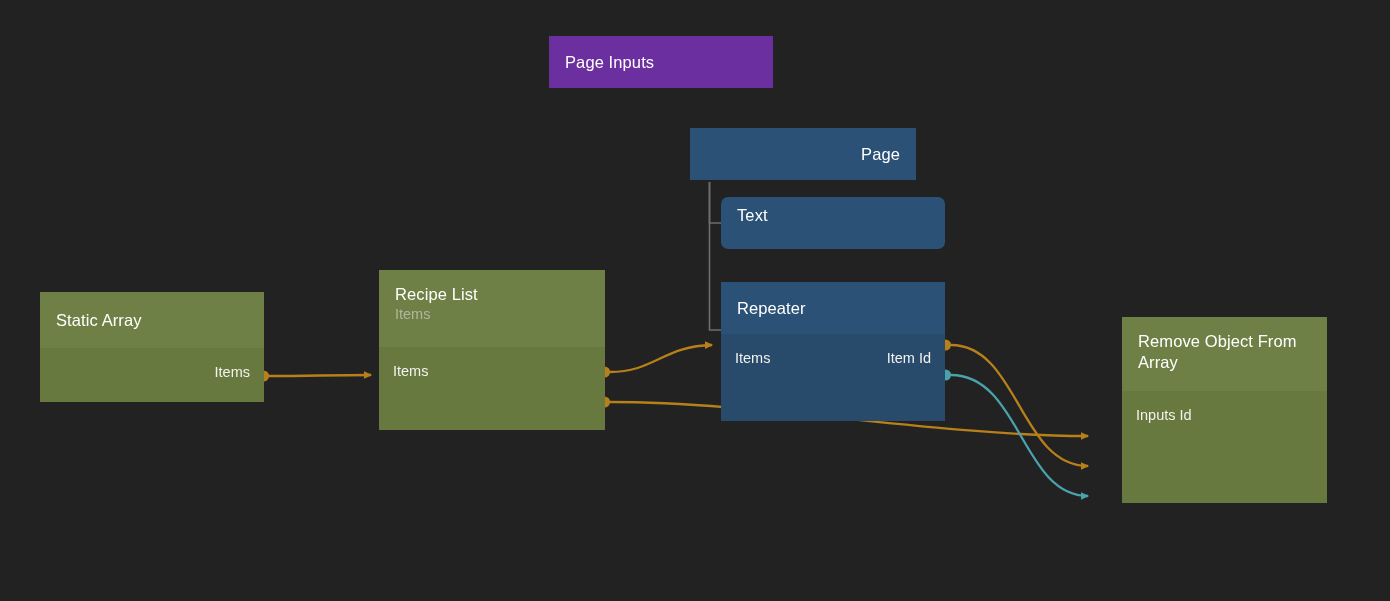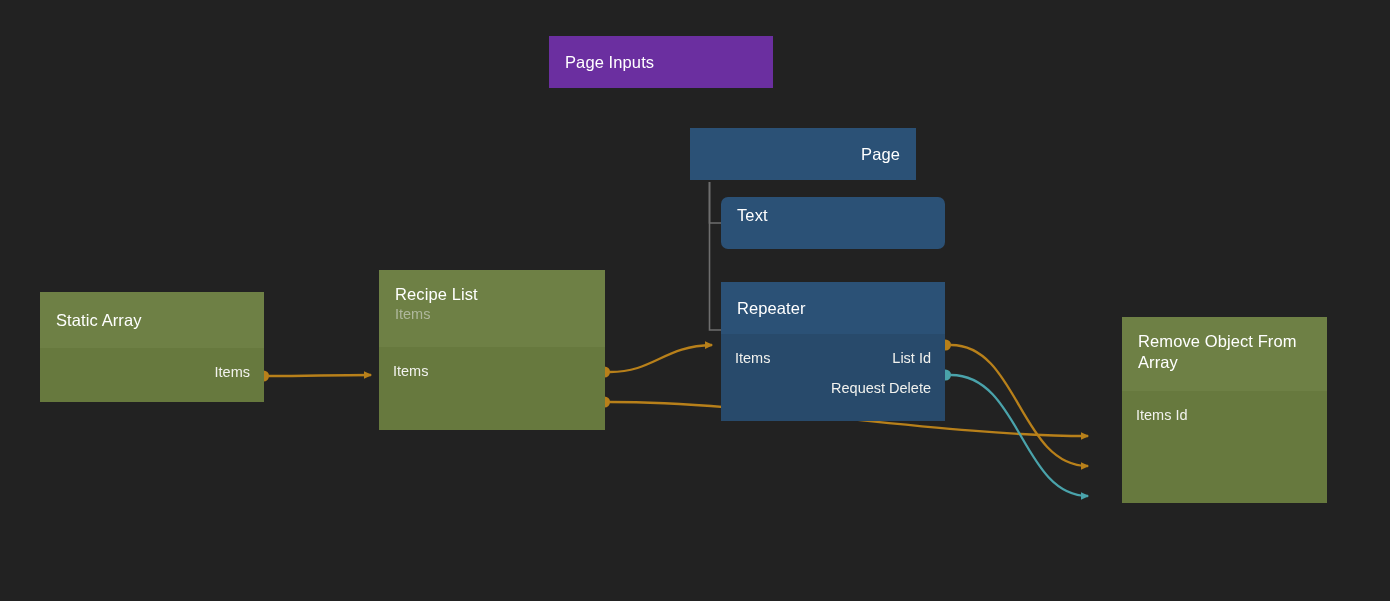--- a/index.html
+++ b/index.html
@@ -165,24 +165,21 @@
   </div>
 
   <div class="node blue" style="left:721px; top:266px; width:224px;margin-top:16px;">
     <div class="node-header" style="height:52px; display:flex; align-items:center; padding-top:0; padding-bottom:0;">
       <div class="node-title">Repeater</div>
     </div>
     <div class="node-body" style="height:87px; padding-top:9px;">
 
       <div class="port-row" style="justify-content:space-between; padding:0 14px;">
         <span class="port-label">Items</span>
-        <span class="port-label">List Id</span>
-      </div>
-      <div class="port-row out">
-        <span class="port-label">Request Delete</span>
+        <span class="port-label">Item Id</span>
       </div>
     </div>
   </div>
 
   <div class="node green" style="left:40px; top:292px; width:224px;">
     <div class="node-header" style="height:56px; display:flex; align-items:center; padding-top:0; padding-bottom:0;text-align:right;">
       <div class="node-title">Static Array</div>
     </div>
     <div class="node-body" style="height:54px; padding-top:9px;">
       <div class="port-row out">
@@ -202,18 +199,18 @@
       </div>
     </div>
   </div>
 
   <div class="node green" style="left:1097px; top:317px; width:205px;margin-left:25px;">
     <div class="node-header" style="height:74px;">
       <div class="node-title" style="max-width:190px;">Remove Object From Array</div>
     </div>
     <div class="node-body" style="height:112px; padding-top:9px;">
       <div class="port-row in">
-        <span class="port-label">Items Id</span>
+        <span class="port-label">Inputs Id</span>
       </div>
     </div>
   </div>
 
 </div>
 
 </body></html>

